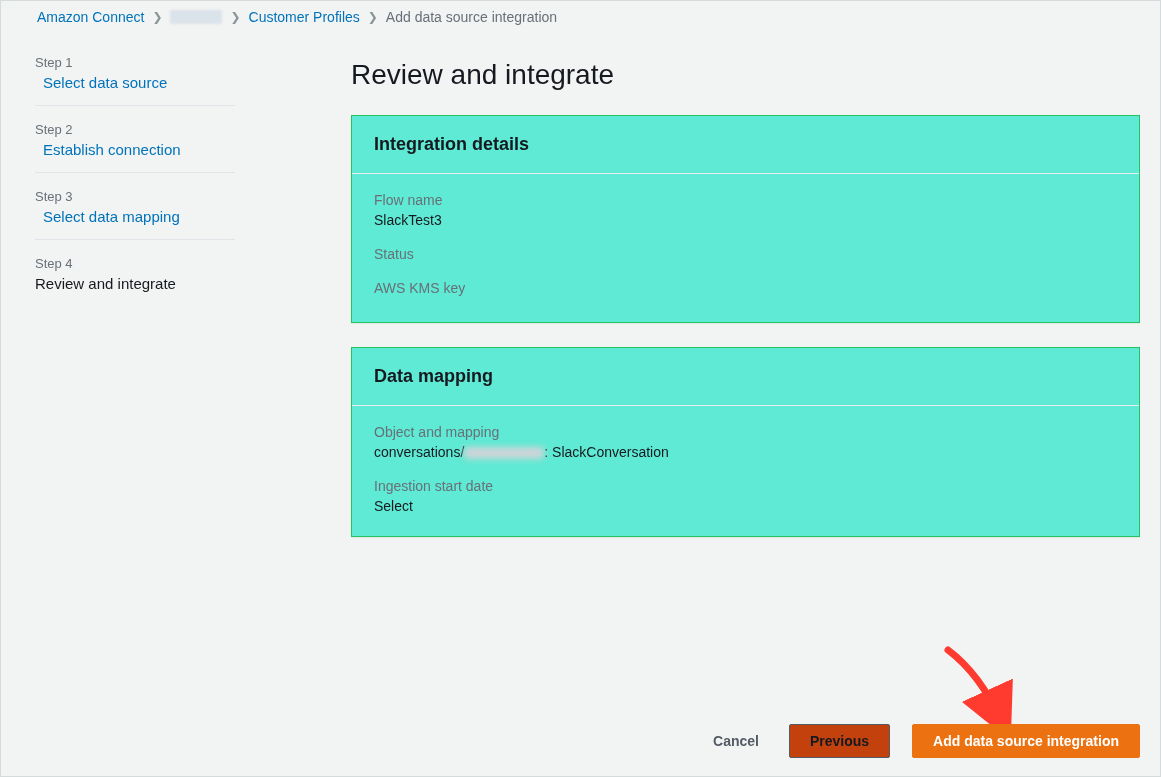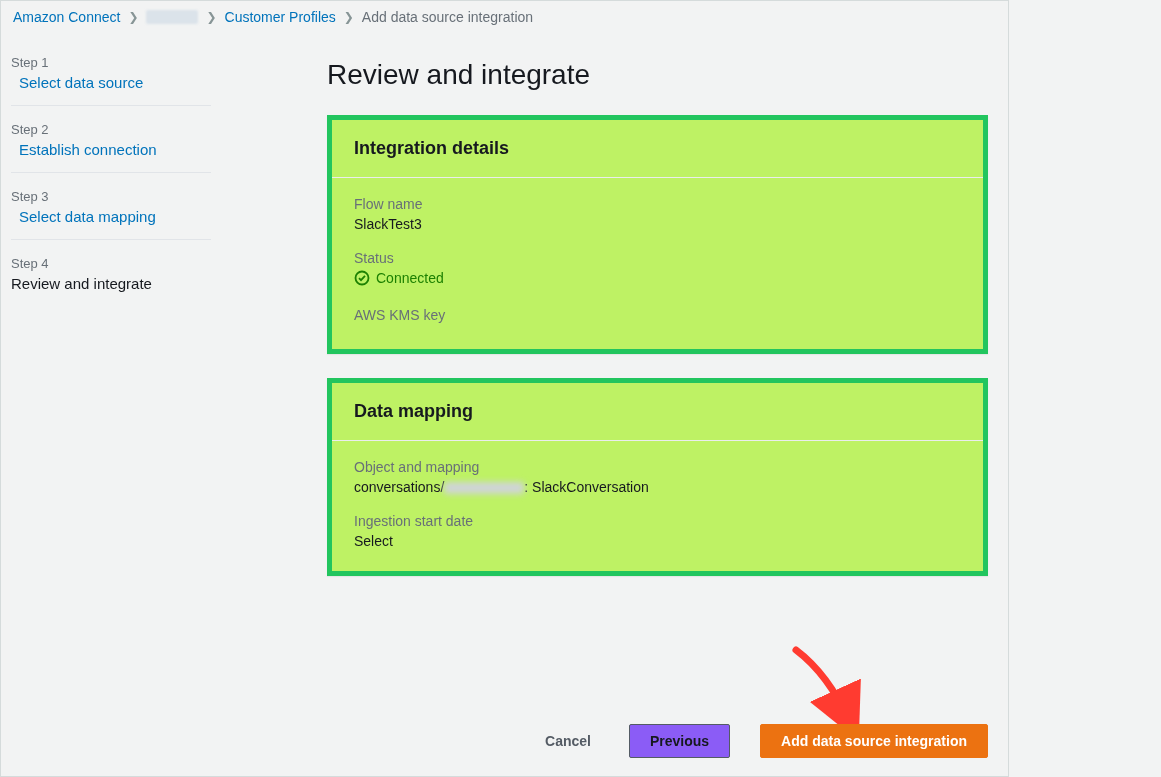--- a/index.html
+++ b/index.html
@@ -4,26 +4,27 @@
 <style>
   * { box-sizing: border-box; }
   html, body {
     margin: 0; padding: 0;
     font-family: "Amazon Ember", "Helvetica Neue", Arial, sans-serif;
     font-size: 14px;
     color: #16191f;
     background: #f2f3f3;
   }
   .app {
-    width: 1009px;
+    width: 1161px;
     height: 777px;
     border: 1px solid #d5dbdb;
     background: #f2f3f3;
     position: relative;
     overflow: hidden;
+    padding-left: 24px;
   }
   
   .breadcrumbs {
     display: flex;
     align-items: center;
     gap: 8px;
     padding: 8px 12px;
     font-size: 14px;
     background: #f2f3f3;
   }
@@ -57,22 +58,22 @@
     padding: 16px 20px 20px 70px;
     overflow: auto;
   }
   .page-title {
     font-size: 28px;
     font-weight: 400;
     margin: 10px 0 24px 0;
     color: #16191f;
   }
   .panel {
-    background: #bef264;
-    border: 5px solid #22c55e;
+    background: #5eead4;
+    border: 1px solid #22c55e;
     box-shadow: 0 1px 1px rgba(0,0,0,0.05);
     margin-bottom: 24px;
   }
   .panel-header {
     padding: 18px 22px;
     border-bottom: 1px solid #eaeded;
     font-size: 18px;
     font-weight: 700;
     color: #16191f;
   }
@@ -101,30 +102,30 @@
     vertical-align: -2px;
     border-radius: 2px;
   }
   
   .actions {
     position: absolute;
     right: 20px;
     bottom: 18px;
     display: flex;
     align-items: center;
-    gap: 30px;
+    gap: 22px;
   }
   .btn-link {
     background: none; border: none;
     color: #545b64; font-weight: 700;
     font-size: 14px; cursor: pointer;
     padding: 6px 8px;
   }
   .btn-secondary {
-    background: #8b5cf6;
+    background: #c2410c;
     border: 1px solid #545b64;
     color: #16191f;
     font-weight: 700;
     font-size: 14px;
     padding: 8px 20px;
     cursor: pointer;
     border-radius: 2px;
   }
   .btn-primary {
     background: #ec7211;
@@ -187,29 +188,20 @@
 
       <section class="panel">
         <div class="panel-header">Integration details</div>
         <div class="panel-body">
           <div class="field">
             <div class="field-label">Flow name</div>
             <div class="field-value">SlackTest3</div>
           </div>
           <div class="field">
             <div class="field-label">Status</div>
-            <div class="field-value">
-              <span class="status-connected">
-                <svg viewBox="0 0 16 16" fill="none" stroke="#1d8102" stroke-width="1.8">
-                  <circle cx="8" cy="8" r="6.5"></circle>
-                  <path d="M5 8.2 L7 10.2 L11 5.8"></path>
-                </svg>
-                <span>Connected</span>
-              </span>
-            </div>
           </div>
           <div class="field">
             <div class="field-label">AWS KMS key</div>
           </div>
         </div>
       </section>
 
       <section class="panel">
         <div class="panel-header">Data mapping</div>
         <div class="panel-body">

